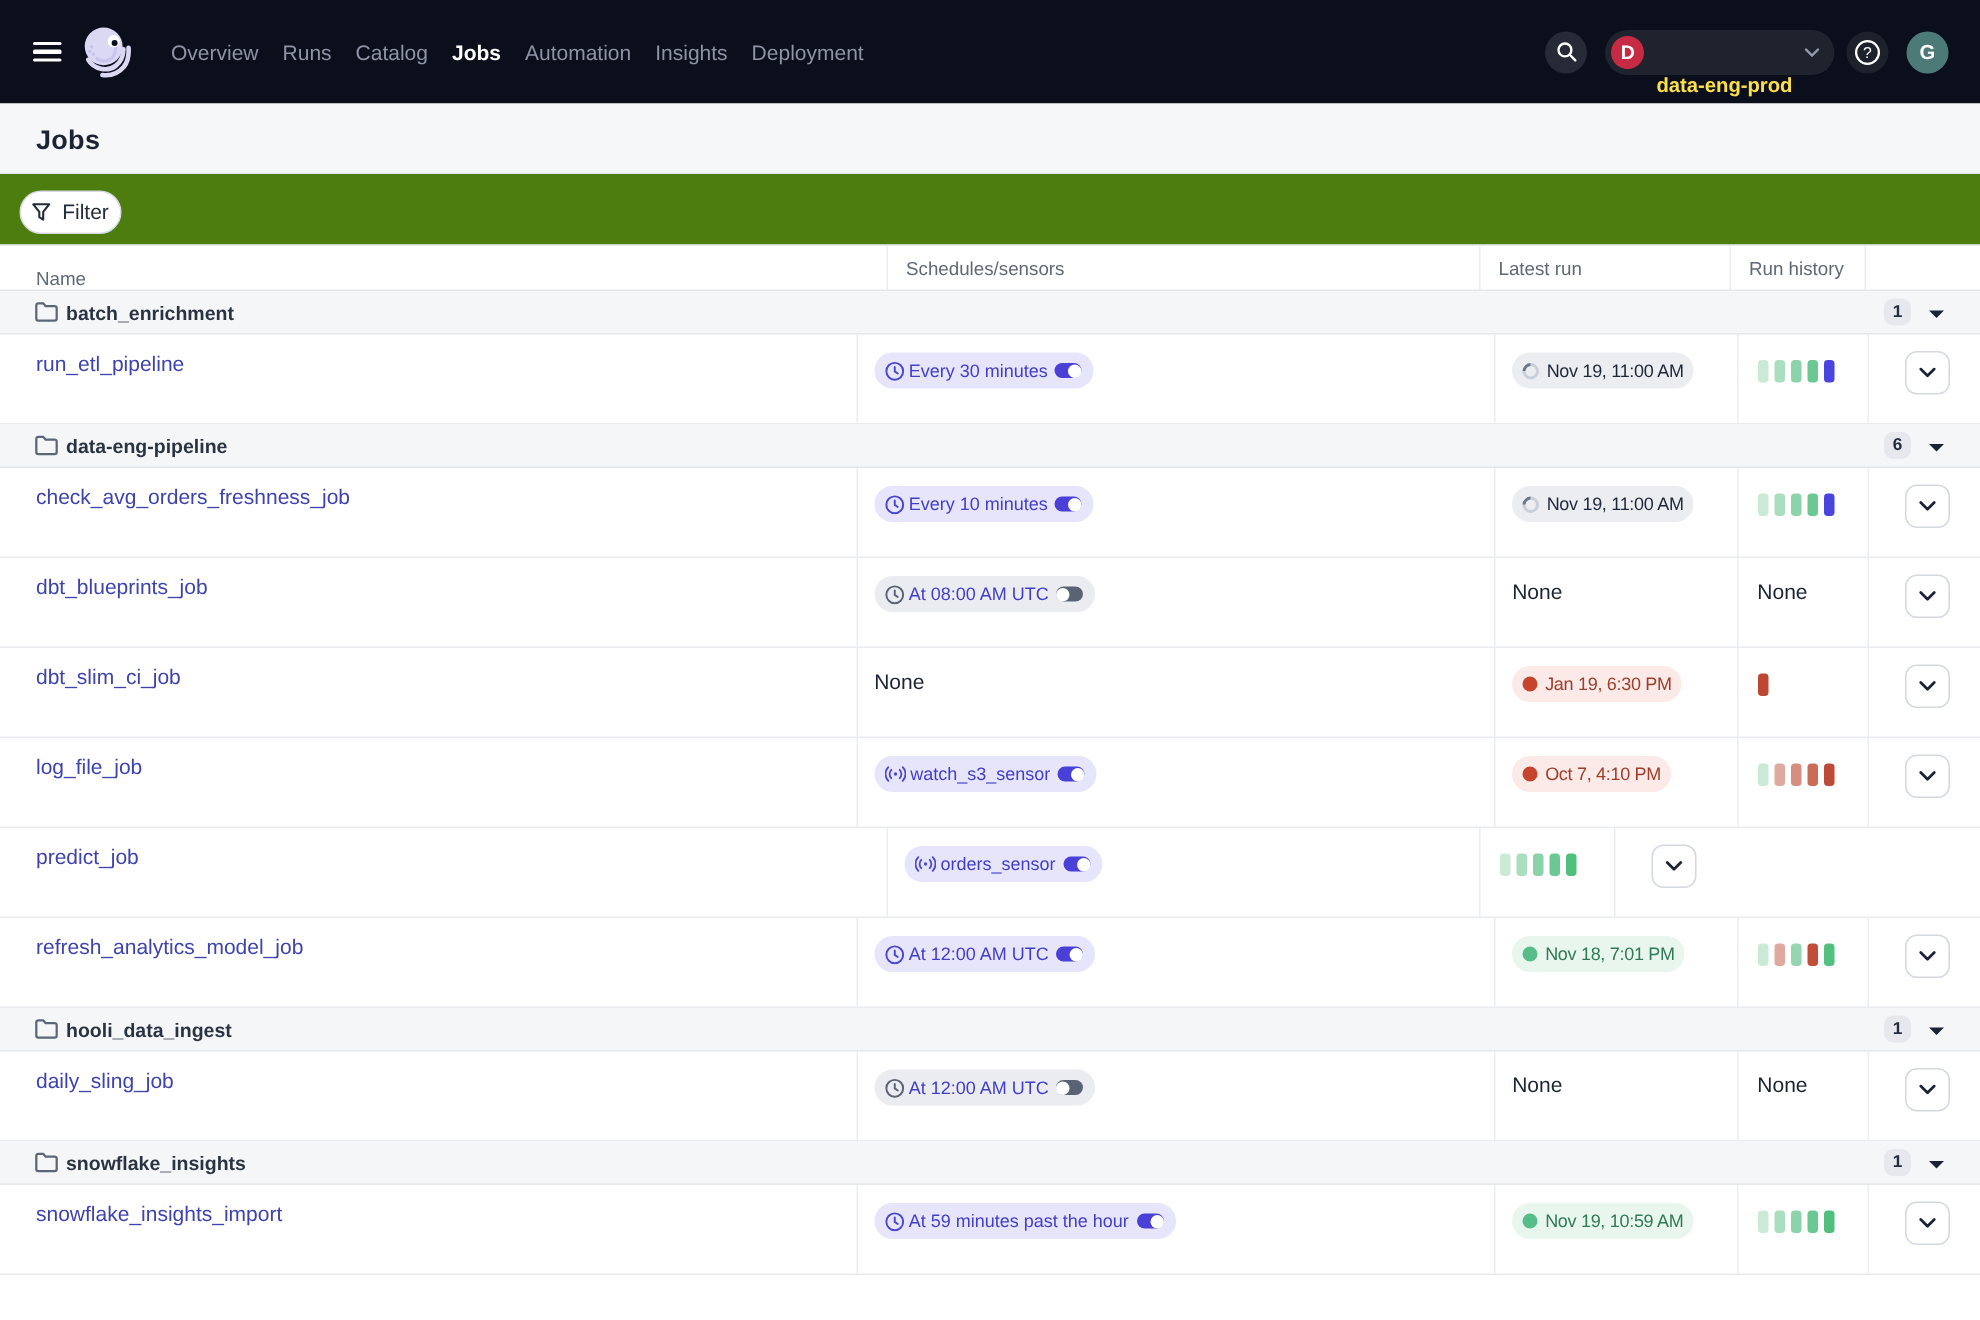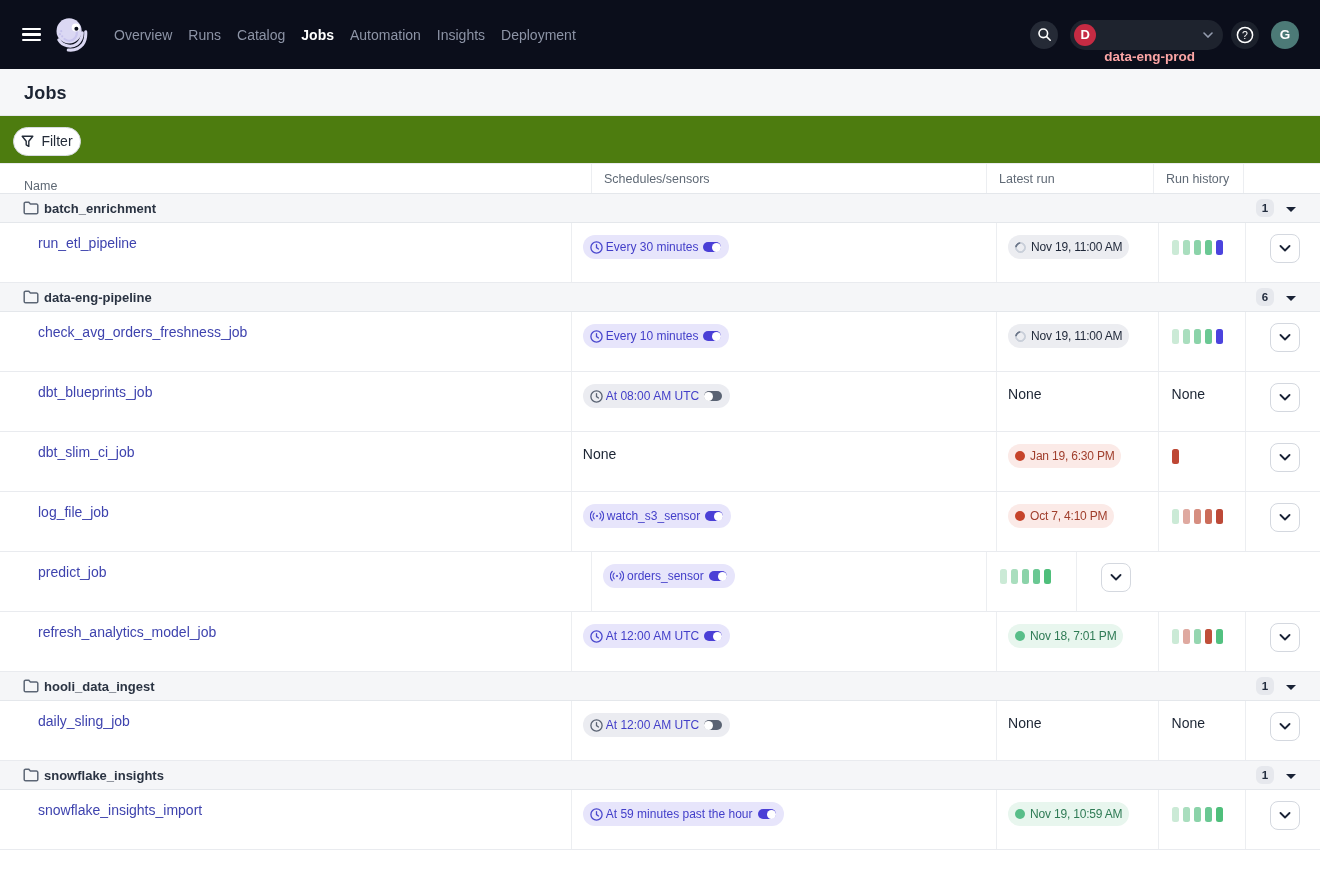--- a/index.html
+++ b/index.html
@@ -9,21 +9,21 @@
 .nav { height:69px; background:#0b0e1b; display:flex; align-items:center; padding:0 21px 0 22px; }
 .burger { width:19px; display:flex; flex-direction:column; gap:3px; margin-right:15px; }
 .burger span { display:block; height:2.6px; background:#fff; border-radius:1px; }
 .logo { width:34px; height:34px; margin-right:24px; }
 .navlinks { display:flex; align-items:center; gap:16px; font-size:14px; color:#8d94a6; }
 .navlinks .active { color:#fff; font-weight:700; }
 .navright { margin-left:auto; display:flex; align-items:center; gap:12px; }
 .iconbtn { width:28px; height:28px; border-radius:50%; background:#252a36; display:flex; align-items:center; justify-content:center; }
 .deploy { height:30px; background:#1e232e; border-radius:15px; display:flex; align-items:center; gap:8px; padding:0 10px 0 4px; }
 .dcirc { width:22px; height:22px; border-radius:50%; background:#c62b43; color:#fff; font-size:13px; font-weight:700; display:flex; align-items:center; justify-content:center; }
-.deploy .dname { color:#fca5a5; font-size:13.5px; font-weight:700;margin-top:44px; }
+.deploy .dname { color:#fde047; font-size:13.5px; font-weight:700;margin-top:44px; }
 .helpbtn { margin-left:-4px; width:28px; height:28px; border-radius:50%; background:#1c212c; display:flex; align-items:center; justify-content:center; }
 .avatar { width:28px; height:28px; border-radius:50%; background:#4c7a77; color:#fff; font-size:13.5px; font-weight:700; display:flex; align-items:center; justify-content:center; }
 
 .titlebar { height:47px; background:#f6f7f9; border-bottom:1px solid #e5e8ec; display:flex; align-items:center; padding-left:24px; }
 .titlebar h1 { font-size:18px; font-weight:700; color:#1c2433; letter-spacing:.2px; padding-top:2px; }
 .filterbar { height:47px; background:#4d7c0f; display:flex; align-items:center; padding-left:13px; }
 .filterbtn { margin-top:3px; }
 .filterbtn { height:29px; width:68px; border:1px solid #d7dbe1; border-radius:15px; background:#fff; display:flex; align-items:center; justify-content:center; gap:7px; font-size:14px; color:#242c39; }
 
 .thead { height:31px; border-top:1px solid #e9ebef; border-bottom:1px solid #e4e7eb; display:flex; align-items:flex-end; font-size:12.5px; color:#5f6975; }
@@ -36,21 +36,21 @@
 .grow { height:29px; background:#f5f6f8; border-bottom:1px solid #e4e7eb; display:flex; align-items:center; padding:0 24px 0 23px; }
 .grow .gname { font-size:13px; font-weight:700; color:#2a3342; margin-left:5px; }
 .grow .badge { margin-left:auto; min-width:18px; height:18px; border-radius:6px; background:#e6e8ed; color:#232d3f; font-size:11.5px; font-weight:600; display:flex; align-items:center; justify-content:center; padding:0 5px; }
 .grow .caret { margin-left:12px; margin-top:3px; width:0; height:0; border-left:5px solid transparent; border-right:5px solid transparent; border-top:5px solid #1a2336; }
 .jrow { height:60px; border-bottom:1px solid #e9ebef; display:flex; }
 .jrow .c1 { padding:11px 0 0 24px; }
 .jrow .c2 { padding:12px 0 0 11px; border-left:1px solid #eceef1; }
 .jrow .c3 { padding:12px 0 0 11px; border-left:1px solid #eceef1;margin-left:44px; }
 .jrow .c4 { padding:17px 0 0 13px; border-left:1px solid #eceef1; }
 .jrow .c5 { padding:11px 0 0 24px; border-left:1px solid #eceef1; }
-.jlink { font-size:14px; color:#3e43ae;margin-left:14px; }
+.jlink { font-size:14px; color:#3e43ae; }
 .none { font-size:14px; color:#1b2433; display:inline-block; margin-top:2px; }
 
 .pill { display:inline-flex; align-items:center; height:24px; border-radius:12px; padding:0 8px 0 7px; font-size:12px; gap:3px; }
 .pill.sched-on { background:#e7e5fb; color:#423ec9; }
 .pill.sched-off { background:#ebecf1; color:#423ec9; }
 .toggle { width:18px; height:10px; border-radius:5px; position:relative; margin-left:2px; }
 .toggle.on { background:#4a3fd6; }
 .toggle.on::after { content:""; position:absolute; right:0px; top:0.5px; width:9px; height:9px; border-radius:50%; background:#fff; }
 .toggle.off { background:#5a6373; }
 .toggle.off::after { content:""; position:absolute; left:0px; top:0.5px; width:9px; height:9px; border-radius:50%; background:#fff; }

